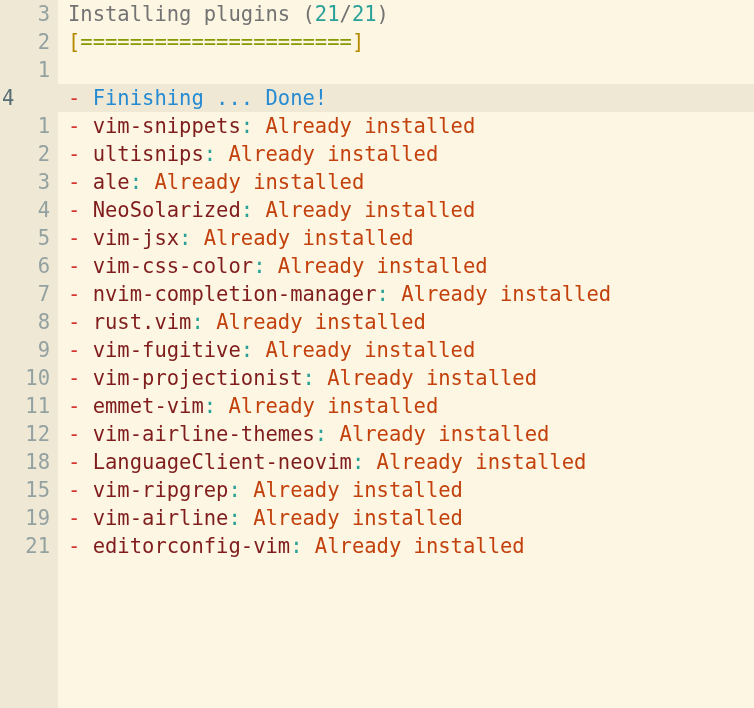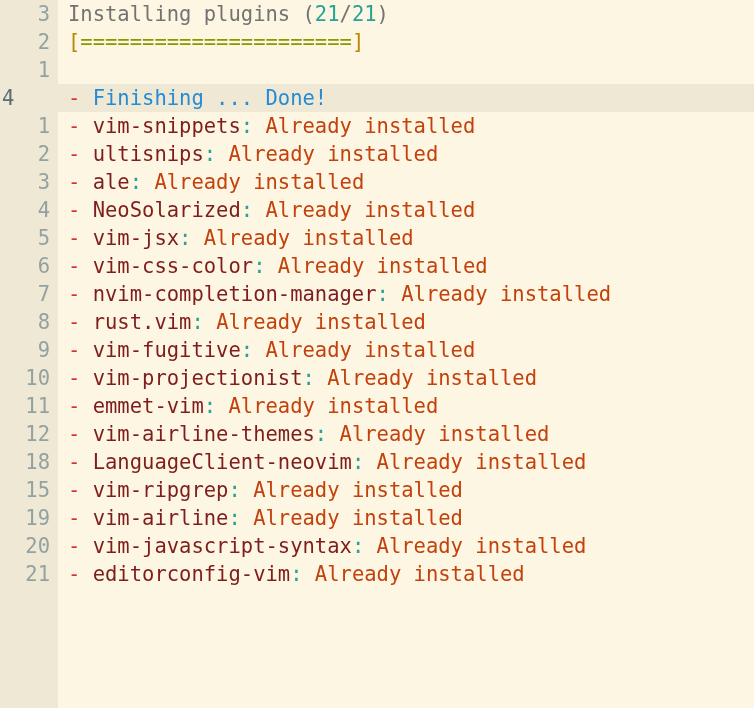--- a/index.html
+++ b/index.html
@@ -112,18 +112,17 @@
         <div class="line"><span class="lnum">6</span><span class="content"><span class="c-red">-</span><span> </span><span class="c-olive">vim-css-color</span><span class="c-cyan">:</span><span> </span><span class="c-grey">Already installed</span></span></div>
         <div class="line"><span class="lnum">7</span><span class="content"><span class="c-red">-</span><span> </span><span class="c-olive">nvim-completion-manager</span><span class="c-cyan">:</span><span> </span><span class="c-grey">Already installed</span></span></div>
         <div class="line"><span class="lnum">8</span><span class="content"><span class="c-red">-</span><span> </span><span class="c-olive">rust.vim</span><span class="c-cyan">:</span><span> </span><span class="c-grey">Already installed</span></span></div>
         <div class="line"><span class="lnum">9</span><span class="content"><span class="c-red">-</span><span> </span><span class="c-olive">vim-fugitive</span><span class="c-cyan">:</span><span> </span><span class="c-grey">Already installed</span></span></div>
         <div class="line"><span class="lnum">10</span><span class="content"><span class="c-red">-</span><span> </span><span class="c-olive">vim-projectionist</span><span class="c-cyan">:</span><span> </span><span class="c-grey">Already installed</span></span></div>
         <div class="line"><span class="lnum">11</span><span class="content"><span class="c-red">-</span><span> </span><span class="c-olive">emmet-vim</span><span class="c-cyan">:</span><span> </span><span class="c-grey">Already installed</span></span></div>
         <div class="line"><span class="lnum">12</span><span class="content"><span class="c-red">-</span><span> </span><span class="c-olive">vim-airline-themes</span><span class="c-cyan">:</span><span> </span><span class="c-grey">Already installed</span></span></div>
         <div class="line"><span class="lnum">18</span><span class="content"><span class="c-red">-</span><span> </span><span class="c-olive">LanguageClient-neovim</span><span class="c-cyan">:</span><span> </span><span class="c-grey">Already installed</span></span></div>
         <div class="line"><span class="lnum">15</span><span class="content"><span class="c-red">-</span><span> </span><span class="c-olive">vim-ripgrep</span><span class="c-cyan">:</span><span> </span><span class="c-grey">Already installed</span></span></div>
         <div class="line"><span class="lnum">19</span><span class="content"><span class="c-red">-</span><span> </span><span class="c-olive">vim-airline</span><span class="c-cyan">:</span><span> </span><span class="c-grey">Already installed</span></span></div>
-        <div class="line"><span class="lnum">20</span><span class="content"><span class="c-red">-</span><span> </span><span class="c-olive">vim-javascript-syntax</span><span class="c-cyan">:</span><span> </span><span class="c-grey">Already installed</span></span></div>
         <div class="line"><span class="lnum">21</span><span class="content"><span class="c-red">-</span><span> </span><span class="c-olive">editorconfig-vim</span><span class="c-cyan">:</span><span> </span><span class="c-grey">Already installed</span></span></div>
       </div>
 
   </div>
 </div>
 
 </body></html>

